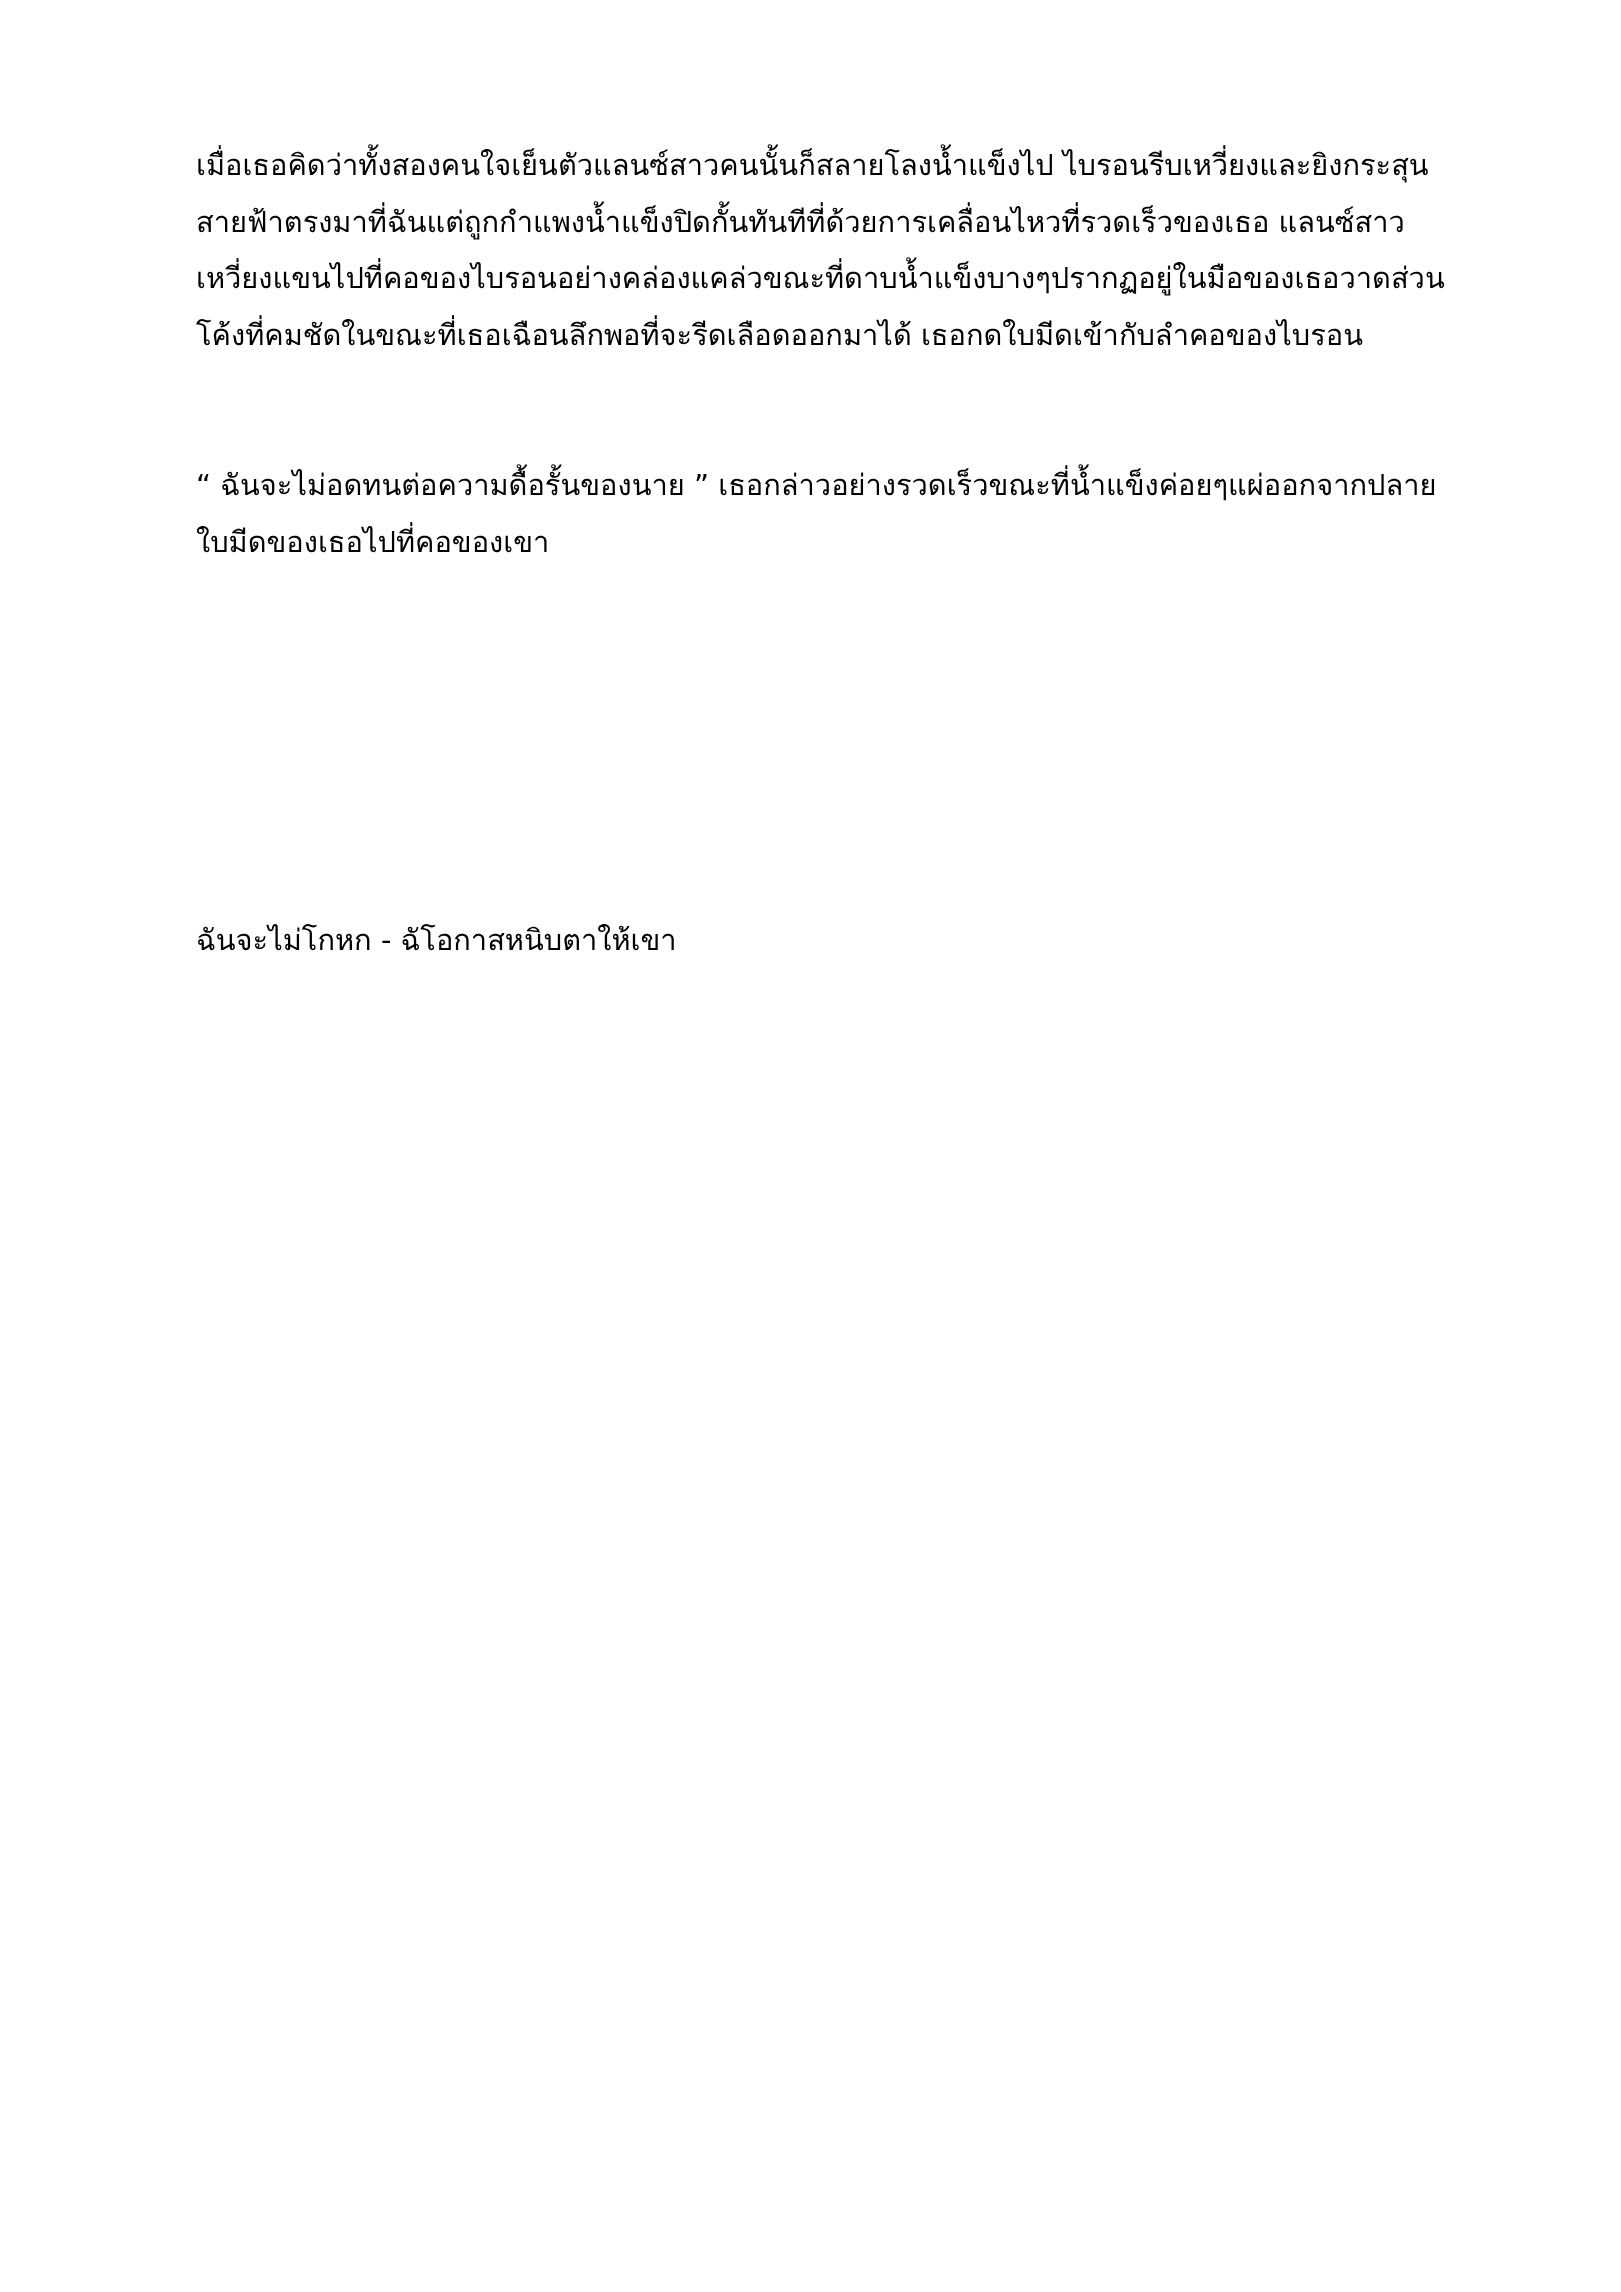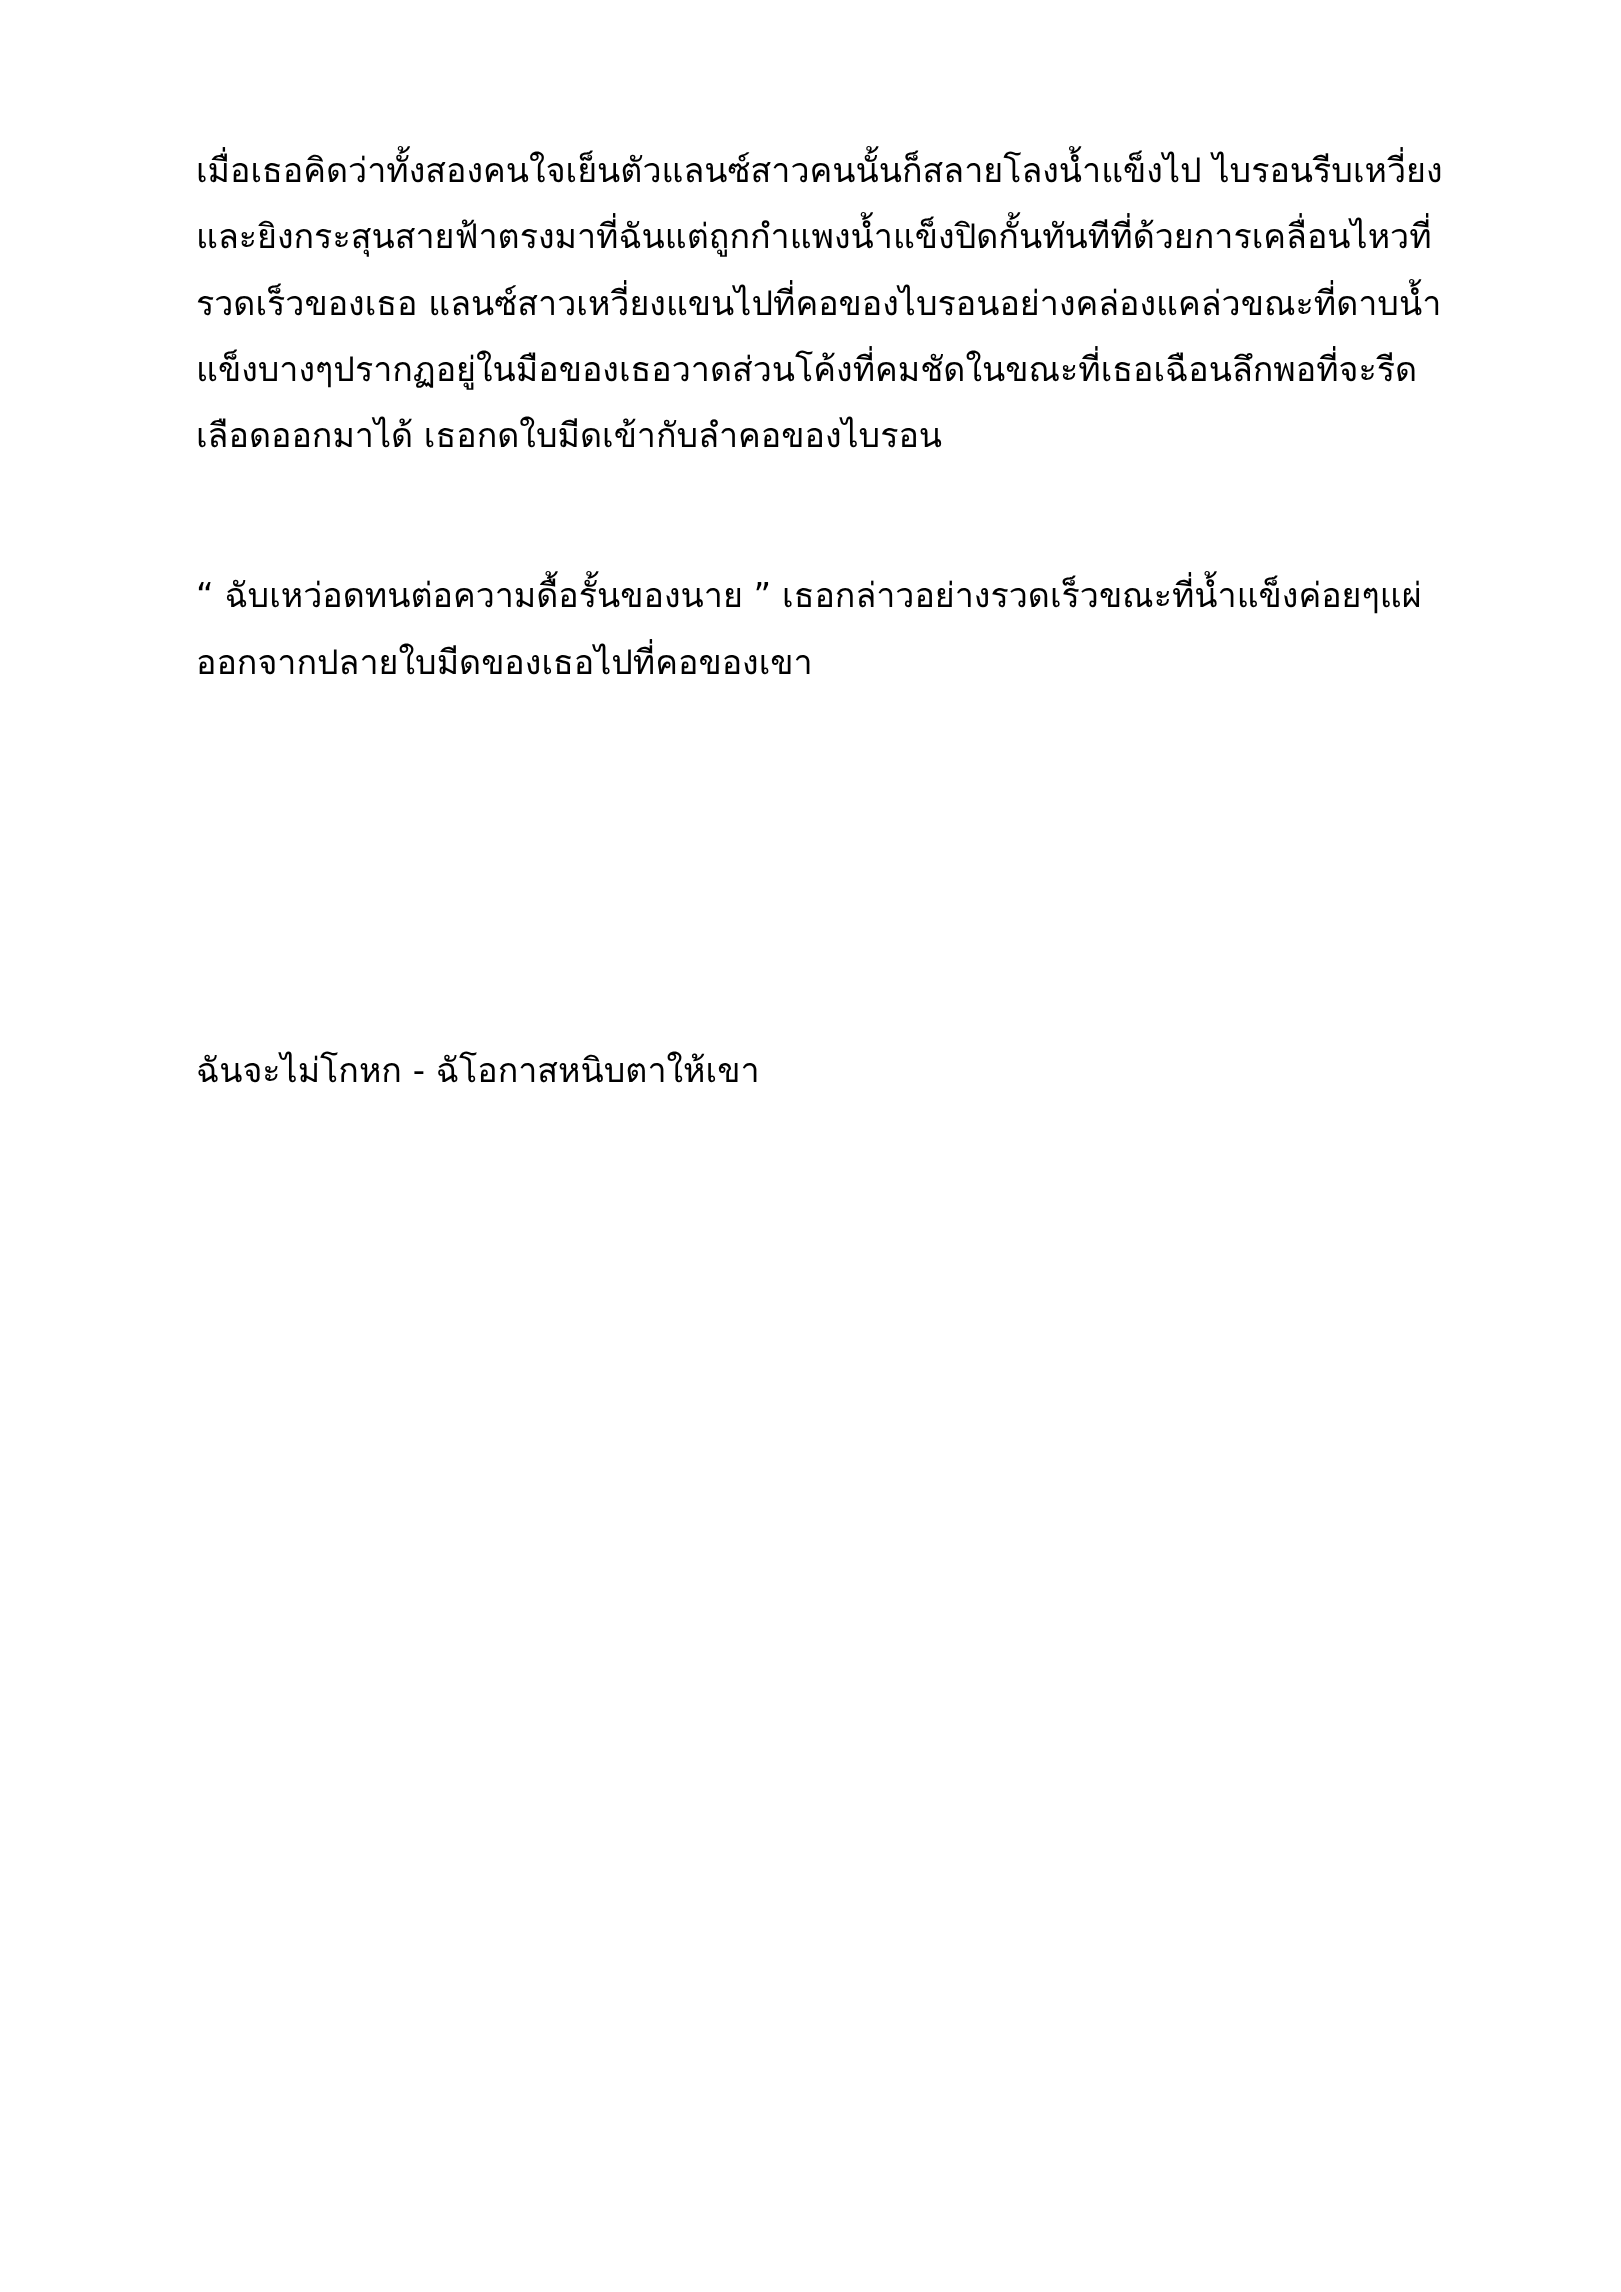--- a/index.html
+++ b/index.html
@@ -13,21 +13,21 @@
     height: 2293px;
     background: #ffffff;
     box-sizing: border-box;
     padding: 137px 172px 0 196px;
     font-family: "DejaVu Sans", "Liberation Sans", sans-serif;
   }
   .doc-body {
     width: 1255px;
   }
   .para {
-    font-size: 34px;
+    font-size: 29px;
     line-height: 1.95;
     color: #000000;
     text-align: left;
     margin: 0 0 0 0;
     word-break: break-word;
   }
   .spacer-lg {
     height: 94px;
   }
   .spacer-xl {
@@ -40,21 +40,21 @@
 </head>
 <body>
 
 <div class="page">
   <div class="doc-body">
 
     <p class="para">เมื่อเธอคิดว่าทั้งสองคนใจเย็นตัวแลนซ์สาวคนนั้นก็สลายโลงน้ำแข็งไป ไบรอนรีบเหวี่ยงและยิงกระสุนสายฟ้าตรงมาที่ฉันแต่ถูกกำแพงน้ำแข็งปิดกั้นทันทีที่ด้วยการเคลื่อนไหวที่รวดเร็วของเธอ แลนซ์สาวเหวี่ยงแขนไปที่คอของไบรอนอย่างคล่องแคล่วขณะที่ดาบน้ำแข็งบางๆปรากฏอยู่ในมือของเธอวาดส่วนโค้งที่คมชัดในขณะที่เธอเฉือนลึกพอที่จะรีดเลือดออกมาได้ เธอกดใบมีดเข้ากับลำคอของไบรอน</p>
 
     <div class="spacer-lg"></div>
 
-    <p class="para">“ ฉับเหว่อดทนต่อความดื้อรั้นของนาย ” เธอกล่าวอย่างรวดเร็วขณะที่น้ำแข็งค่อยๆแผ่ออกจากปลายใบมีดของเธอไปที่คอของเขา</p>
+    <p class="para">“ ฉันจะไม่อดทนต่อความดื้อรั้นของนาย ” เธอกล่าวอย่างรวดเร็วขณะที่น้ำแข็งค่อยๆแผ่ออกจากปลายใบมีดของเธอไปที่คอของเขา</p>
 
     <div class="spacer-xl"></div>
 
 
     <div class="spacer-xl"></div>
 
 
     <div class="spacer-md"></div>
 
     <p class="para">ฉันจะไม่โกหก - ฉัโอกาสหนิบตาให้เขา</p>

